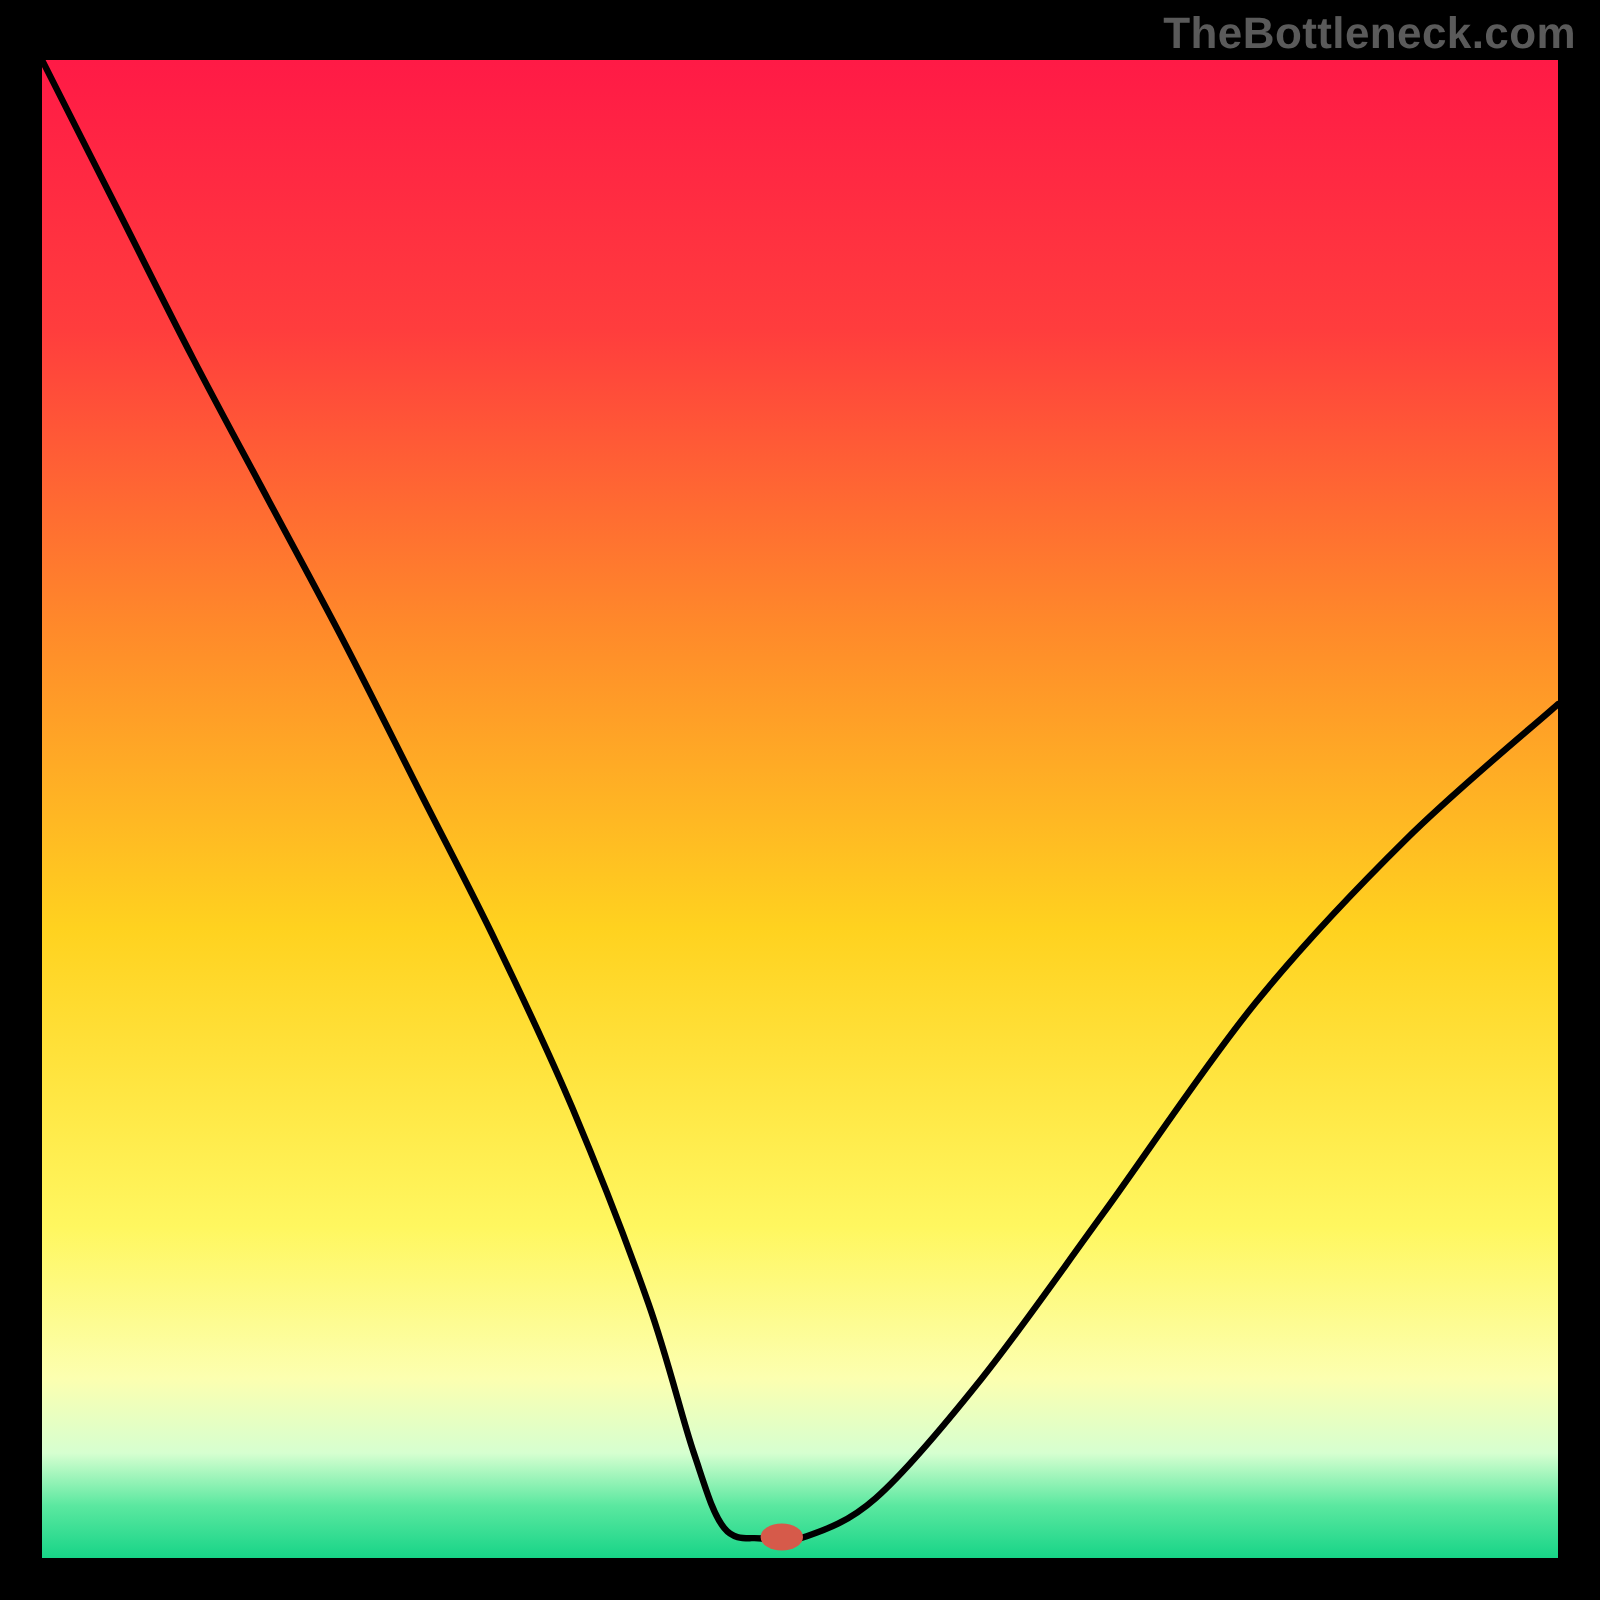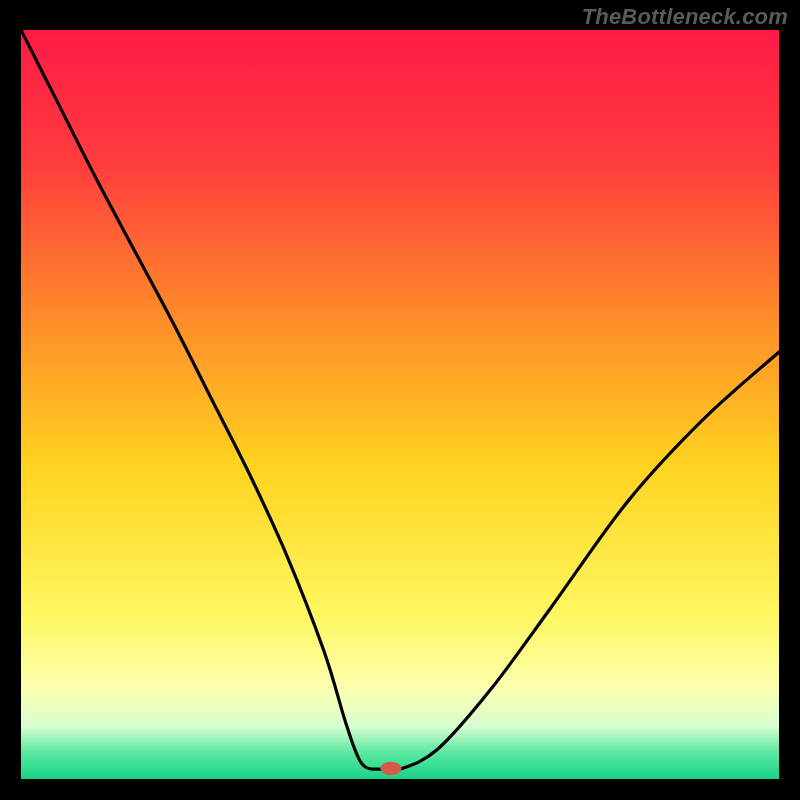--- a/index.html
+++ b/index.html
@@ -9,21 +9,20 @@
     height: 800px;
     background: #000;
     font-family: Arial, Helvetica, sans-serif;
     overflow: hidden;
   }
   .frame {
     position: relative;
     width: 800px;
     height: 800px;
     background: #000;
-    font-style: italic;
   }
   .watermark {
     position: absolute;
     top: 4px;
     right: 12px;
     color: #5a5a5a;
     font-size: 22px;
     font-weight: 600;
     letter-spacing: 0.2px;
     user-select: none;

